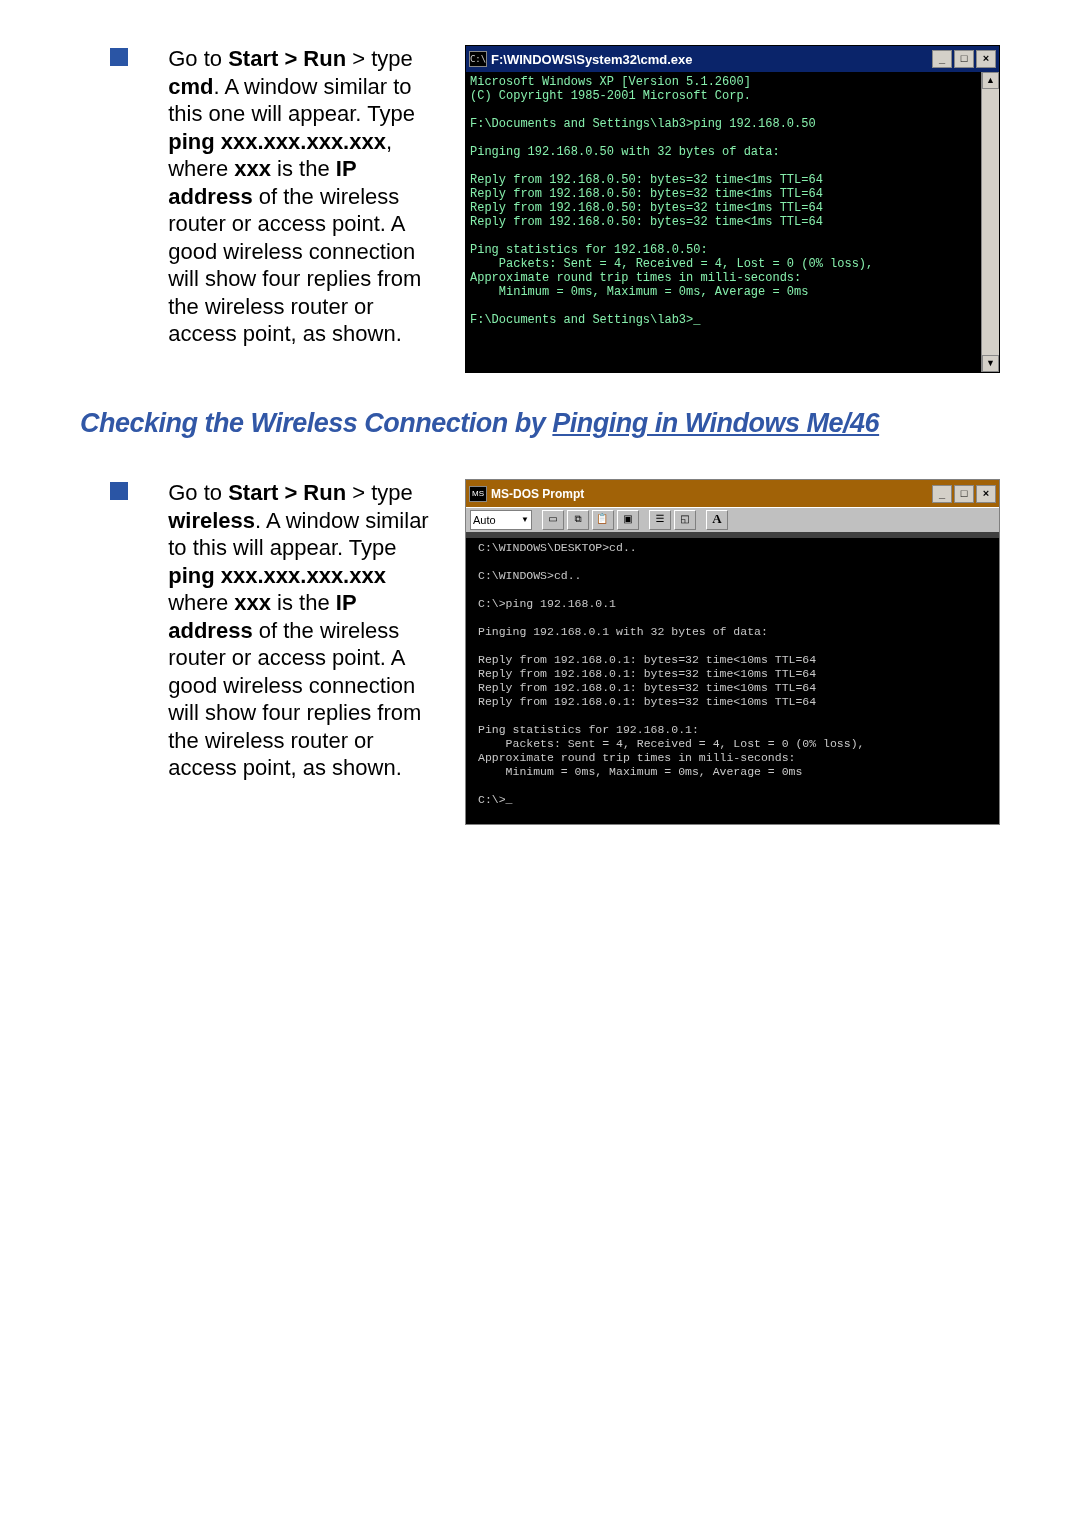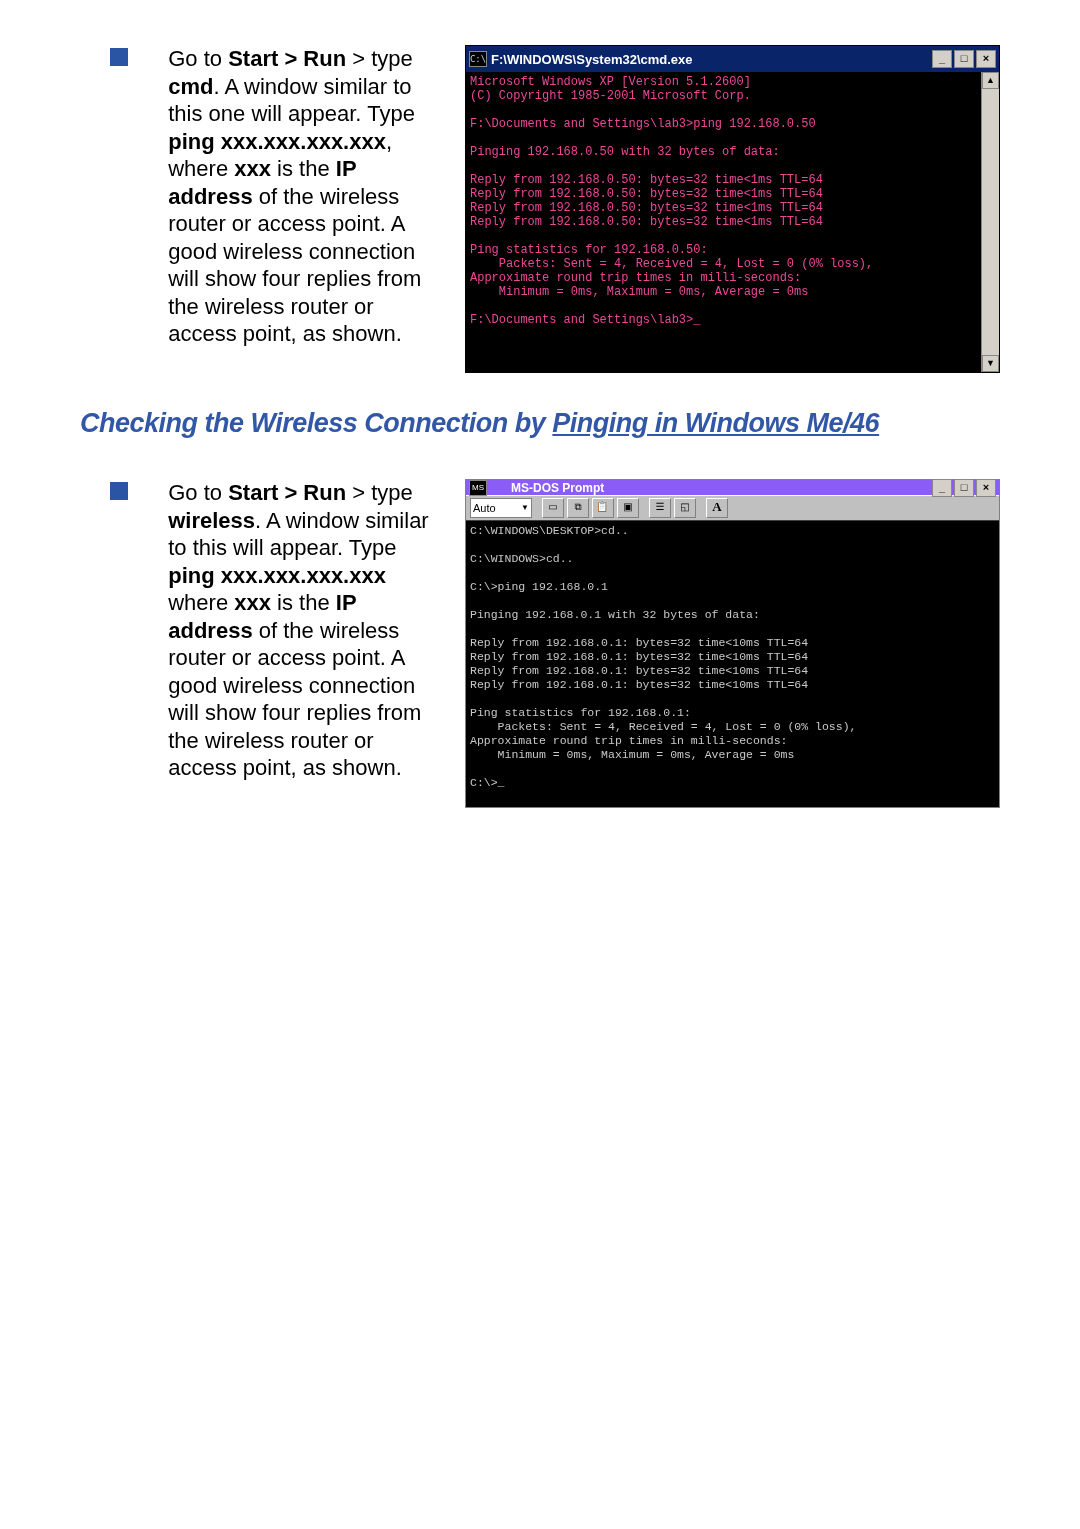--- a/index.html
+++ b/index.html
@@ -13,35 +13,35 @@
   .text-col{width:280px;font-size:22px;line-height:1.25;}
   .text-col b{font-weight:bold;}
   .img-col{flex:1;padding-left:25px;}
   .cmdwin{border:1px solid #000;width:533px;}
   .titlebar{background:#0a246a;color:#fff;font-size:13px;height:26px;display:flex;align-items:center;padding:0 3px;font-family:Tahoma,sans-serif;}
   .titlebar .cmdicon{background:#000;width:16px;height:14px;border:1px solid #888;display:inline-flex;align-items:center;justify-content:center;font-size:9px;font-family:monospace;margin-right:4px;color:#ccc;}
   .titlebar .t-title{flex:1;font-weight:bold;}
   .winbtns{display:flex;gap:2px;}
   .wbtn{width:18px;height:16px;background:#d4d0c8;border:1px solid #888;font-size:11px;line-height:14px;text-align:center;color:#000;font-family:Arial;font-weight:bold;}
   .cmdbody{background:#000;position:relative;}
-  .cmdbody pre{margin:0;color:#ec4899;font-family:"Courier New",monospace;font-size:12px;line-height:14px;padding:3px 4px;white-space:pre;}
+  .cmdbody pre{margin:0;color:#86efac;font-family:"Courier New",monospace;font-size:12px;line-height:14px;padding:3px 4px;white-space:pre;}
   .cmdbody .scrollbar{position:absolute;right:0;top:0;bottom:0;width:17px;background:#d4d0c8;border-left:1px solid #888;}
   .cmdbody .scroll-up{position:absolute;right:0;top:0;width:17px;height:17px;background:#d4d0c8;border:1px solid #888;box-sizing:border-box;font-size:9px;line-height:15px;text-align:center;}
   .cmdbody .scroll-dn{position:absolute;right:0;bottom:0;width:17px;height:17px;background:#d4d0c8;border:1px solid #888;box-sizing:border-box;font-size:9px;line-height:15px;text-align:center;}
   .doswin{border:1px solid #808080;width:533px;}
-  .dos-title{background:#8b5cf6;color:#fff;height:15px;display:flex;align-items:center;padding:0 3px;font-family:Tahoma,sans-serif;font-size:12px;}
+  .dos-title{background:#a16207;color:#fff;height:27px;display:flex;align-items:center;padding:0 3px;font-family:Tahoma,sans-serif;font-size:12px;}
   .dos-title .dosicon{width:16px;height:14px;background:#000;border:1px solid #888;margin-right:4px;display:inline-flex;align-items:center;justify-content:center;font-size:8px;color:#fff;}
-  .dos-title .t-title{flex:1;font-weight:bold;margin-left:20px;}
-  .dos-toolbar{background:#c0c0c0;border-top:1px solid #fff;border-bottom:1px solid #404040;height:24px;display:flex;align-items:center;padding:0 4px;gap:3px;}
+  .dos-title .t-title{flex:1;font-weight:bold;}
+  .dos-toolbar{background:#c0c0c0;border-top:1px solid #fff;border-bottom:6px solid #404040;height:24px;display:flex;align-items:center;padding:0 4px;gap:3px;}
   .dos-sel{width:56px;height:18px;background:#fff;border:1px solid #808080;font-size:11px;line-height:16px;padding:0 2px;display:flex;align-items:center;justify-content:space-between;}
   .dos-sel .arrow{font-size:8px;}
   .dos-tb-btn{width:20px;height:18px;background:#c0c0c0;border:1px solid;border-color:#fff #808080 #808080 #fff;font-size:10px;line-height:16px;text-align:center;}
   .dos-tb-sep{width:4px;}
   .dosbody{background:#000;}
-  .dosbody pre{margin:0;color:#c8c8c8;font-family:"Courier New",monospace;font-size:11.5px;line-height:14px;padding:3px 4px;white-space:pre;}
+  .dosbody pre{margin:0;color:#c8c8c8;font-family:"Courier New",monospace;font-size:11.5px;line-height:14px;padding:3px 12px;white-space:pre;}
   .pagenum{position:absolute;bottom:30px;left:0;width:100%;text-align:center;color:#999;font-size:26px;}
   .A{font-family:"Times New Roman",serif;font-weight:bold;font-size:13px;}
 </style>
 </head>
 <body>
 
 <div class="page">
 
 
   <div class="section">

